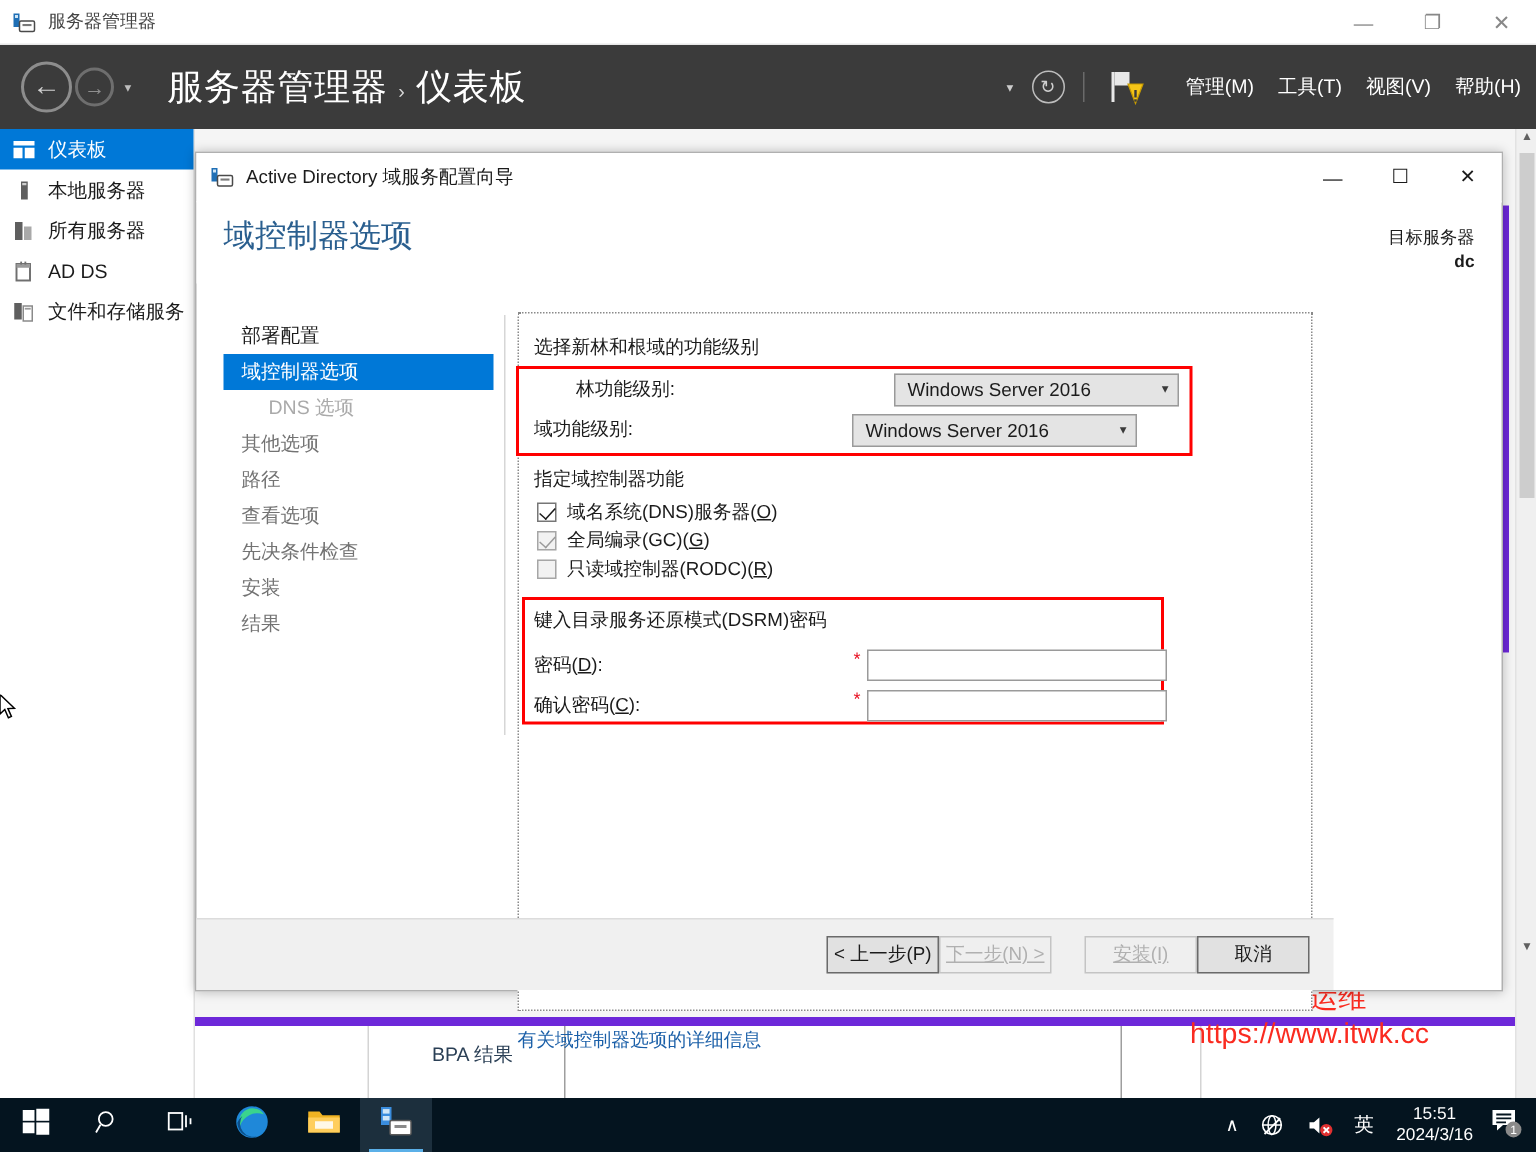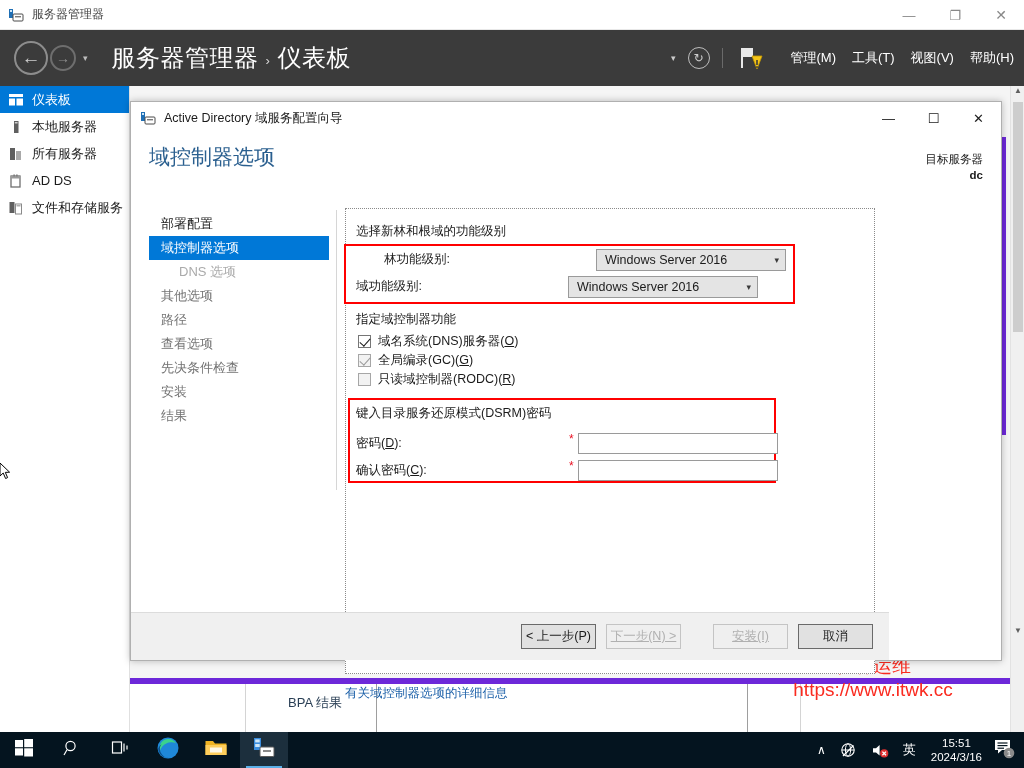--- a/index.html
+++ b/index.html
@@ -181,21 +181,21 @@
     width: 200px; height: 21px; border: 1px solid #9a9a9a; background: #ffffff;
   }
   .req { color: #e81123; font-size: 12px; }
 
   .dlg-link {
     position: absolute; left: 214px; top: 583px; font-size: 12.5px; color: #1a5fa8;
   }
   .dlg-footer {
     position: absolute; left: 0; bottom: 0; width: 758px; height: 48px;
     background: #f0f0f0; border-top: 1px solid #dcdcdc;
-    display: flex; align-items: center; justify-content: flex-end; padding-right: 16px; gap: 10px;
+    display: flex; align-items: center; justify-content: flex-end; padding-right: 16px; 
   }
   .btn {
     width: 75px; height: 25px; border: 1px solid #8a8a8a; background: #e1e1e1;
     font-size: 12.5px; color: #1b1b1b; display: flex; align-items: center; justify-content: center;
   }
   .btn.strong { border: 1px solid #6a6a6a; }
   .btn.disabled { color: #b0b0b0; border-color: #c4c4c4; background: #efefef; text-decoration: underline; }
   .btn.gap { margin-left: 22px; }
 
   

